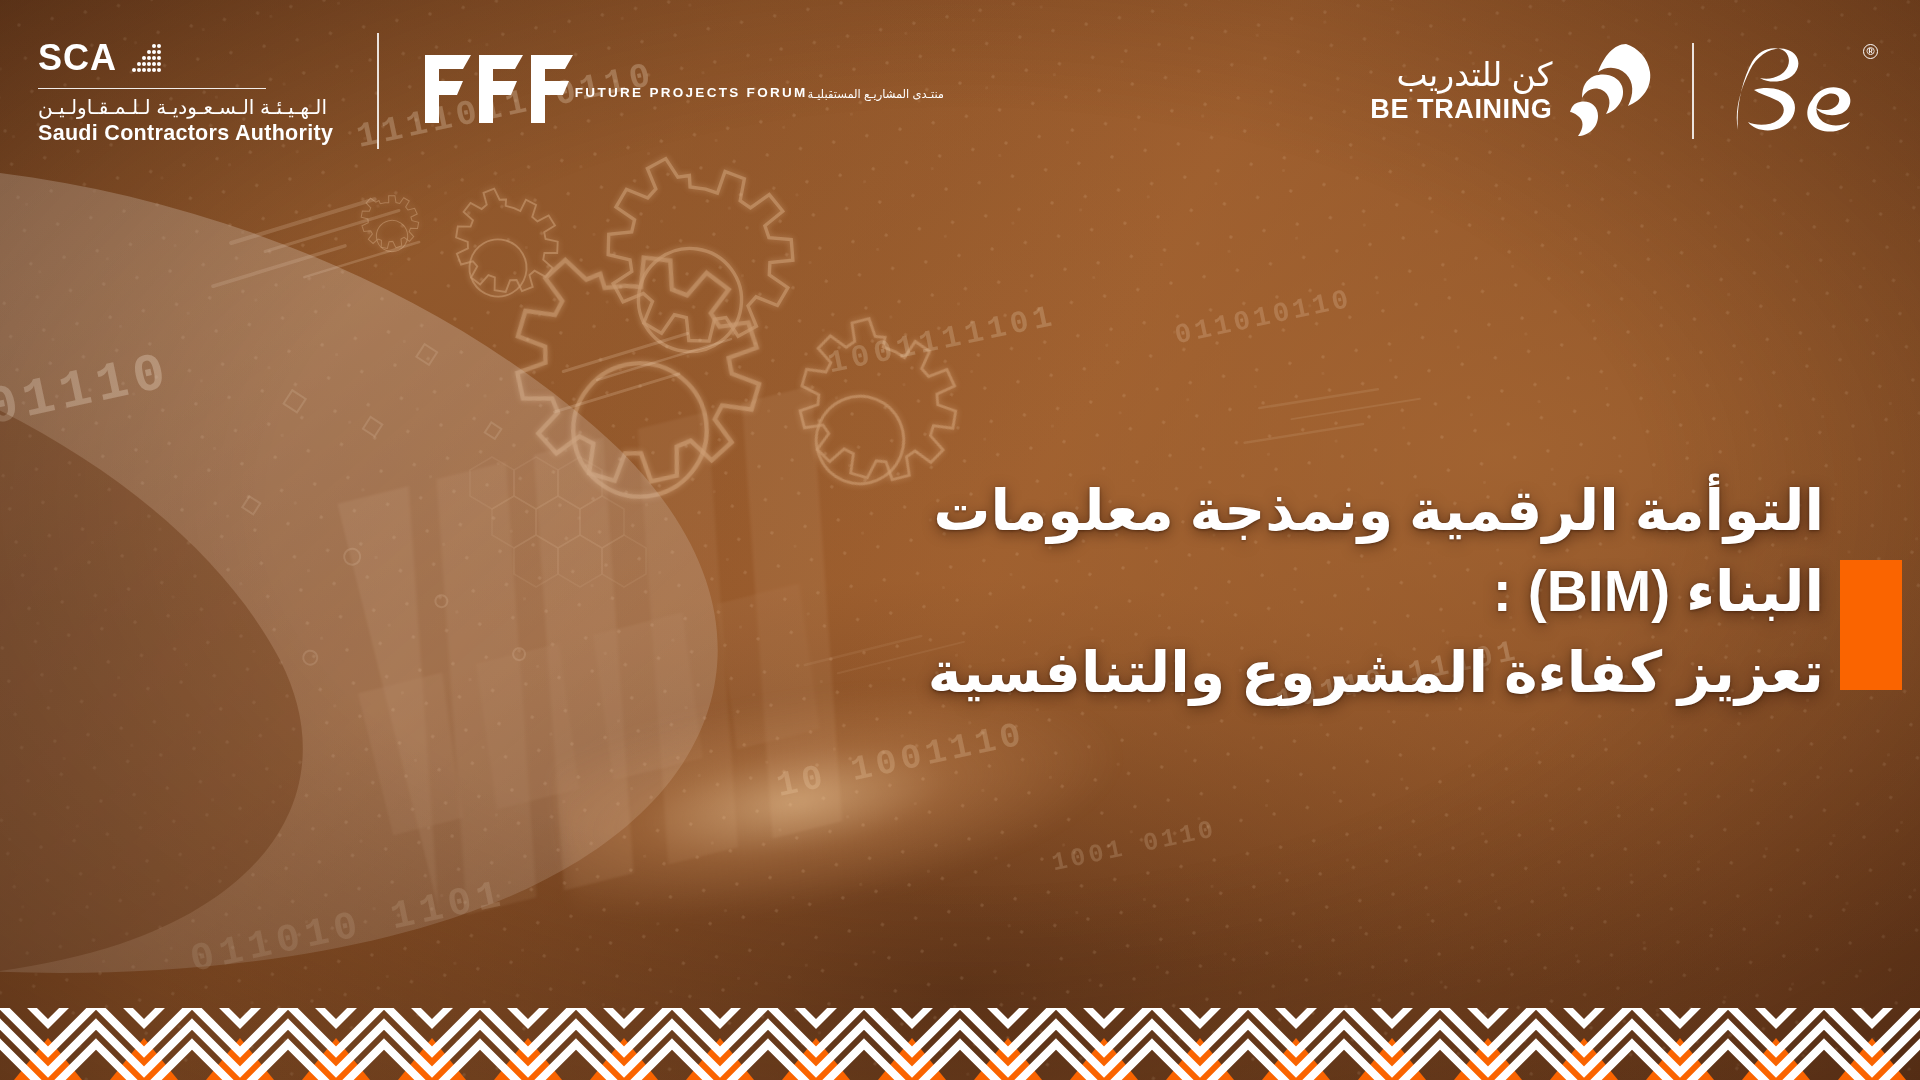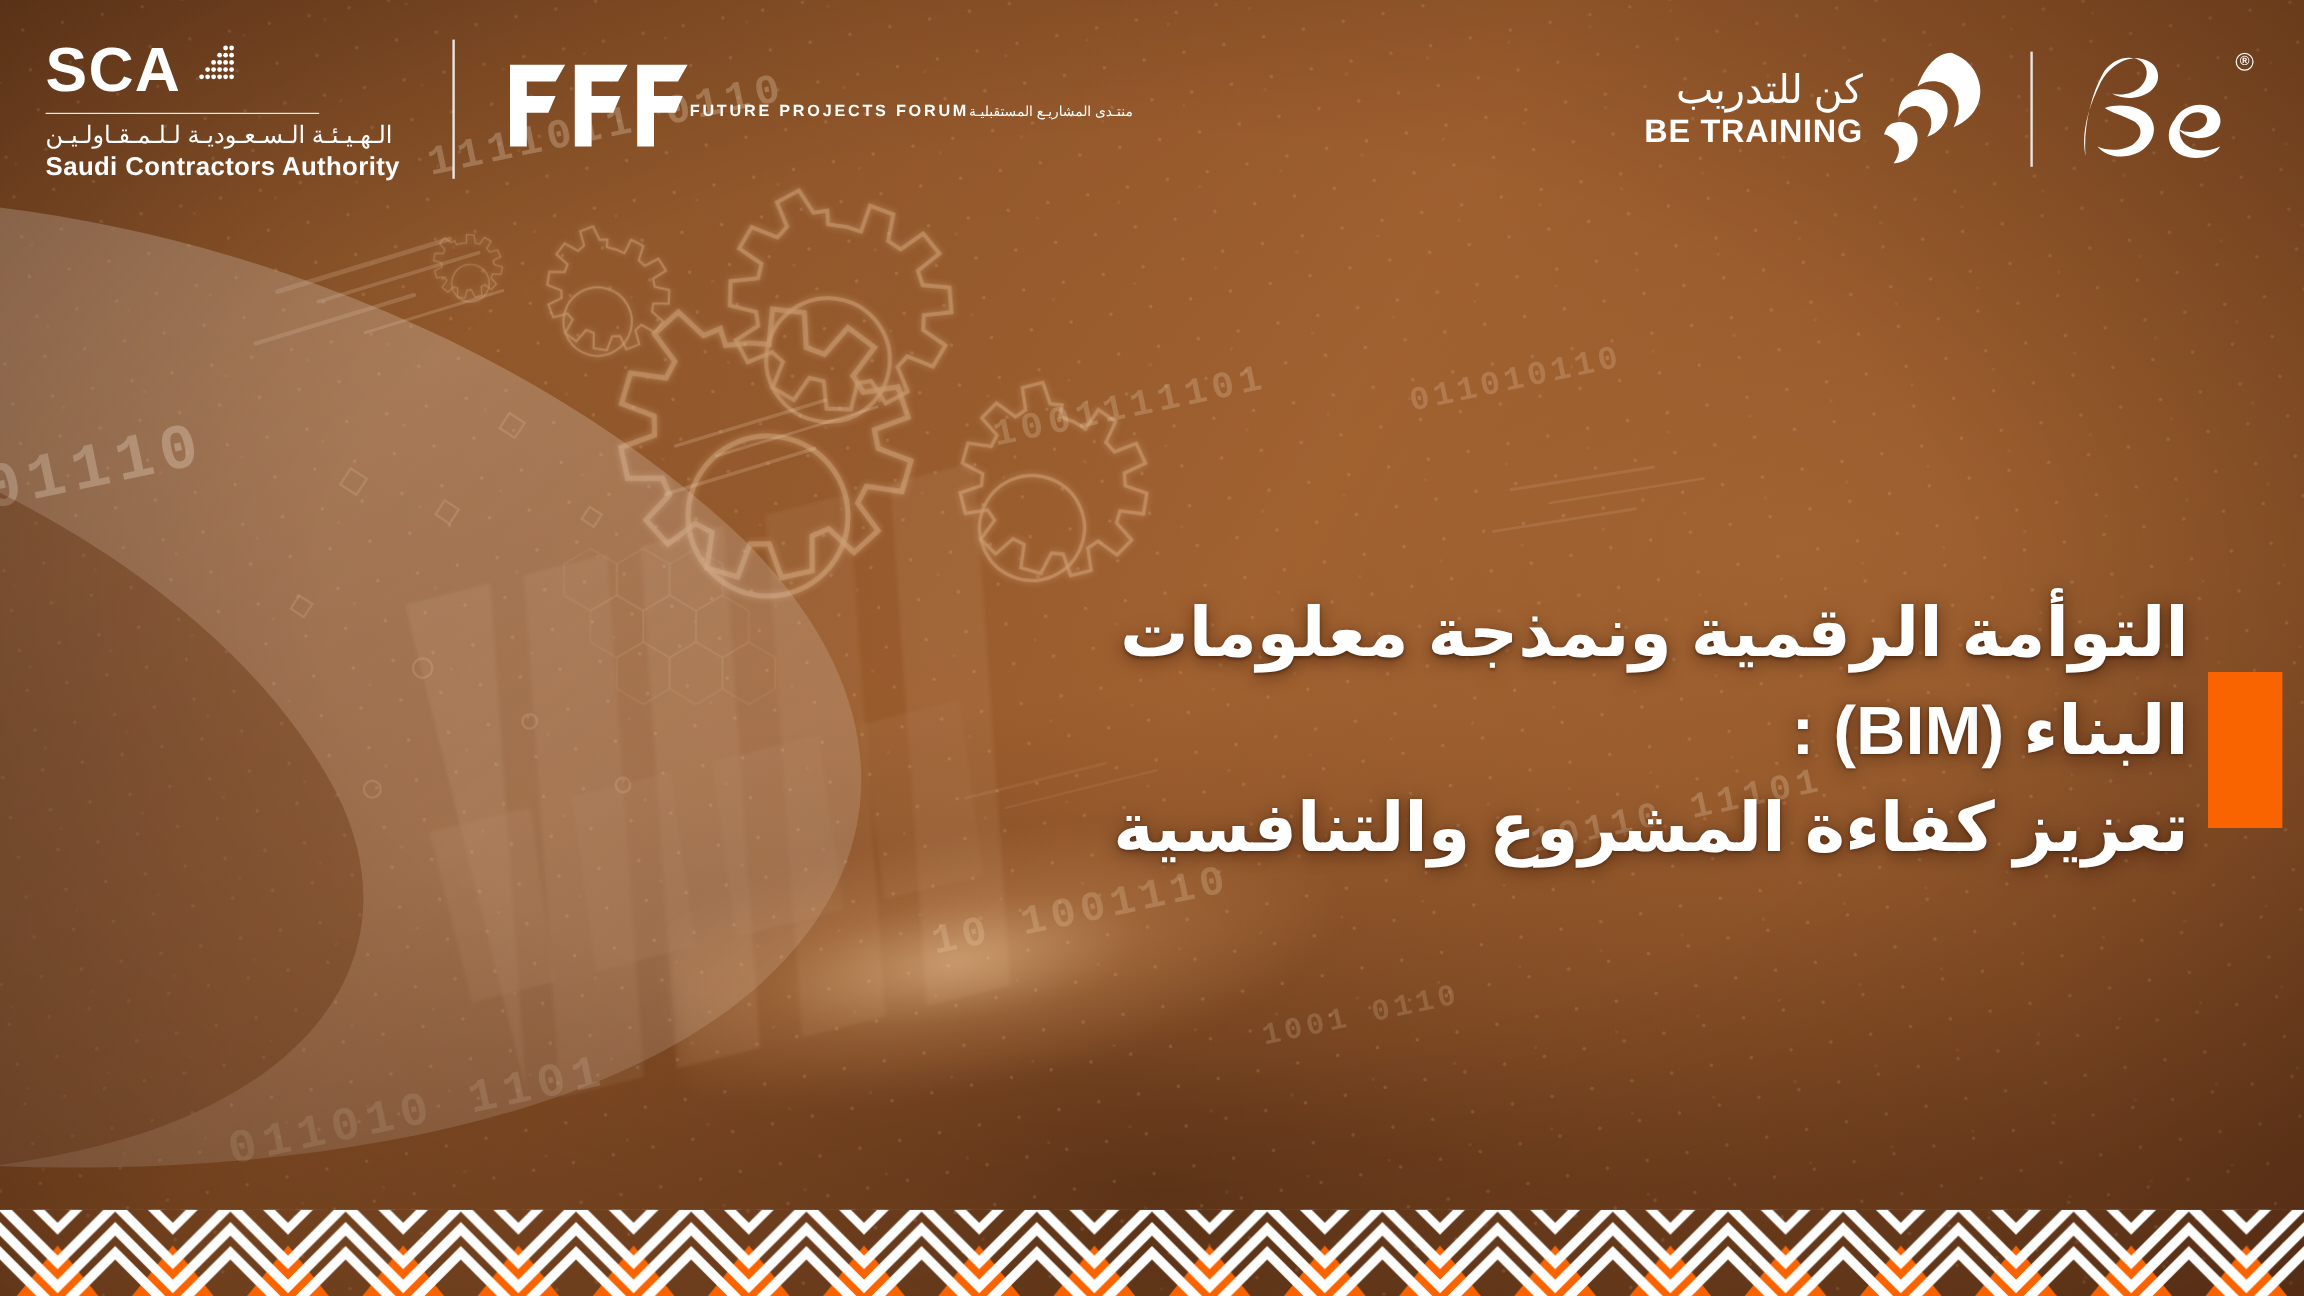--- a/index.html
+++ b/index.html
@@ -116,21 +116,21 @@
     padding:0 46px 0 38px;
     z-index:6;
   }
 
   .logo-left-group { display:flex; align-items:center; gap:0; }
 
   
   .sca { display:flex; flex-direction:column; align-items:flex-start; padding-top:6px; }
   .sca-top { display:flex; align-items:flex-start; }
   .sca-word {
-    color:#fff; font-weight:700; font-size:52px; letter-spacing:1px; line-height:.96;
+    color:#fff; font-weight:700; font-size:36px; letter-spacing:1px; line-height:.96;
   }
   .sca-dots { margin-left:4px; margin-top:2px; }
   .sca-rule { width:228px; height:1.6px; background:rgba(255,255,255,.9); margin:9px 0 7px; }
   .sca-ar { color:#fff; font-size:20px; letter-spacing:1px; direction:rtl; line-height:1.15; }
   .sca-en { color:#fff; font-size:21.5px; letter-spacing:.3px; line-height:1.2; margin-top:2px;font-weight:bold; }
 
   .divider-v { width:1.6px; height:116px; background:rgba(255,255,255,.85); margin:0 44px; }
 
   
   .fpf { display:flex; flex-direction:row; align-items:center; padding-top:4px; }
@@ -171,21 +171,20 @@
     z-index:7;
   }
   .headline {
     direction:rtl; text-align:right;
     color:#ffffff;
     font-weight:700;
     font-size:57px;
     line-height:1.42;
     letter-spacing:0;
     text-shadow:0 3px 14px rgba(48,20,6,.55), 0 1px 3px rgba(48,20,6,.5);
-    margin-top:18px;
   }
   .headline .ln { display:block; white-space:nowrap; }
 
   .accent-bar {
     position:absolute;
     right:18px; top:560px;
     width:62px; height:130px;
     background:#fa6400;
     z-index:6;
   }

